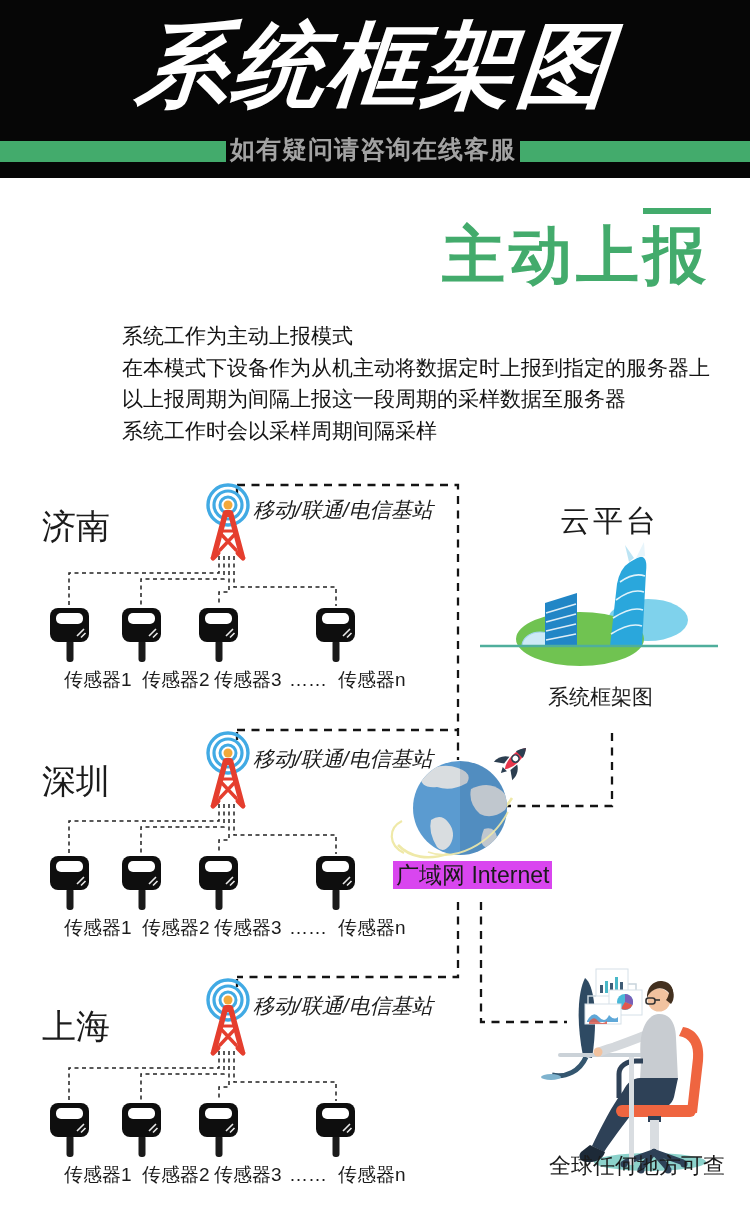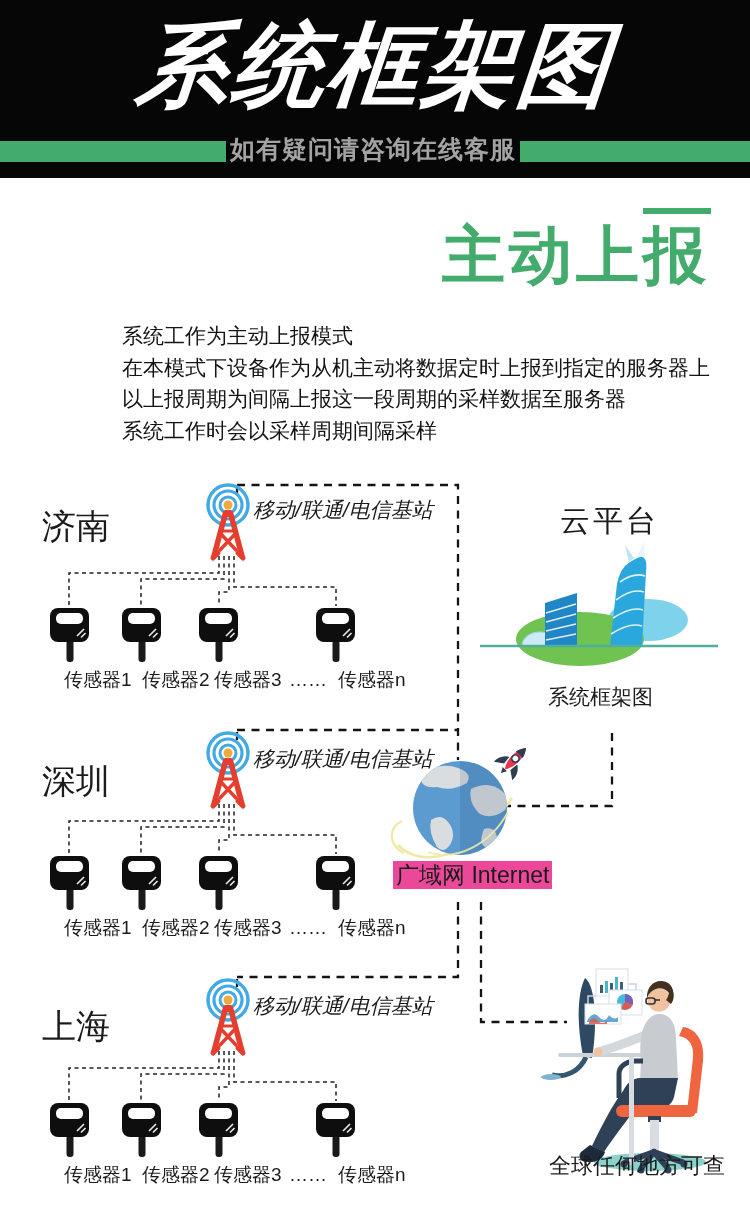--- a/index.html
+++ b/index.html
@@ -23,21 +23,21 @@
   .intro-desc{position:absolute;right:40px;top:320px;text-align:left;
         font-size:21px;line-height:31.5px;color:#141414;}
   
   .lbl{position:absolute;white-space:nowrap;color:#1b1b1b;}
   .city-name{font-size:34px;line-height:38px;left:42px;}
   .station-label{font-size:21px;line-height:26px;left:253px;font-style:italic;}
   .sensor-row{position:absolute;left:38px;width:360px;height:24px;}
   .sensor-row span{position:absolute;font-size:19px;line-height:23px;color:#1b1b1b;white-space:nowrap;margin-left:24px;}
   .cloud-title{font-size:30px;line-height:36px;letter-spacing:3px;left:560px;width:110px;text-align:left;}
   .center-label{font-size:21px;line-height:26px;left:548px;}
-  .internet-label{font-size:23px;line-height:28px;left:393px;background:#ec4899;padding:0 3px;}
+  .internet-label{font-size:23px;line-height:28px;left:393px;background:#d946ef;padding:0 3px;}
   .viewer-label{font-size:22px;line-height:26px;left:549px;}
   svg.diagram{position:absolute;left:0;top:0;}
 </style>
 </head>
 <body>
 
 <div class="page">
 
   <div class="header">
     <div class="header-title">系统框架图</div>

